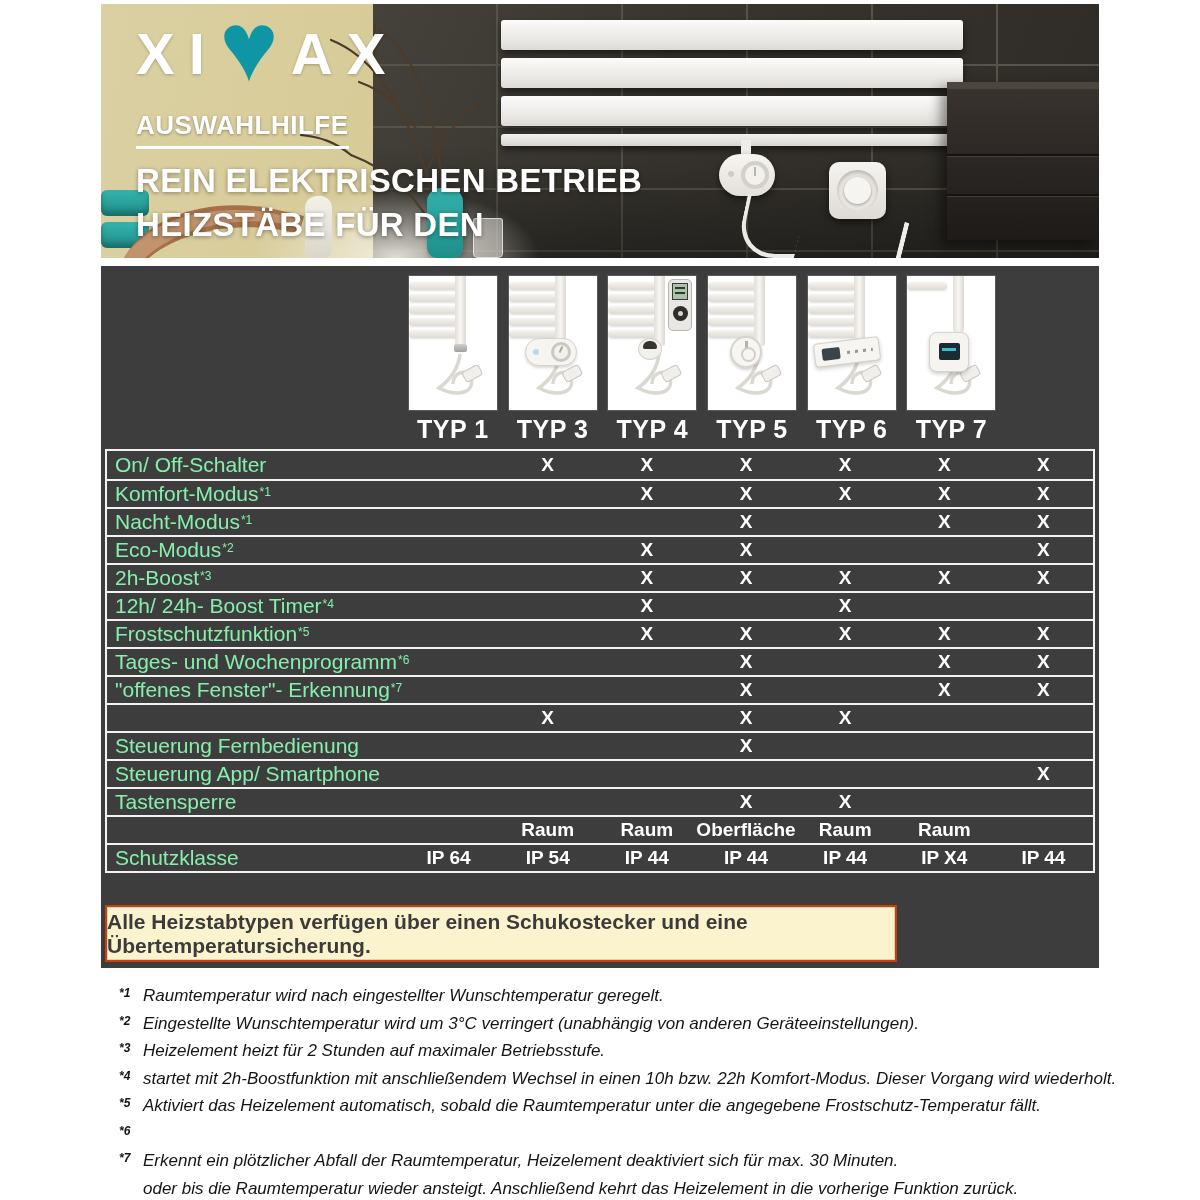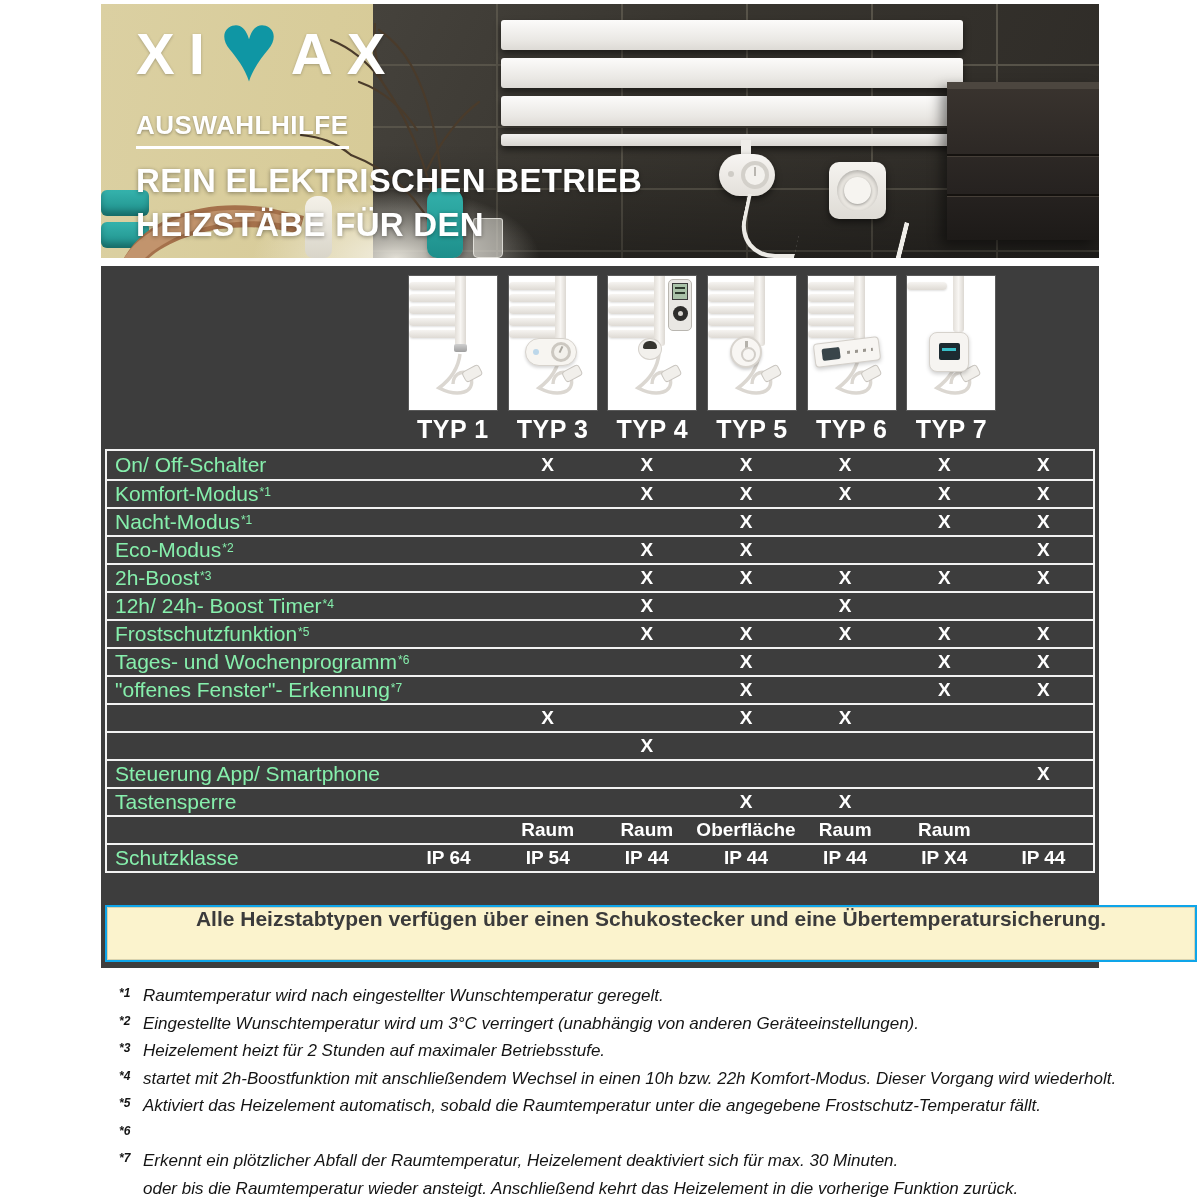--- a/index.html
+++ b/index.html
@@ -133,23 +133,23 @@
   
   .ctable { position:absolute; left:4px; top:183px; width:990px; border:2px solid #f2f2f2; }
   .crow { display:grid; grid-template-columns:292px repeat(7,1fr); height:28px; background:#3d3d3d;
       border-top:2px solid #f2f2f2; }
   .crow:first-child { border-top:0; }
   .cell-label { color:#86efac; font-size:21px; display:flex; align-items:center; padding-left:8px; white-space:nowrap; }
   .cell-label sup { font-size:12px; margin-left:1px; transform:translateY(-2px); }
   .cell-val { color:#fff; font-size:19px; font-weight:700; display:flex; align-items:center; justify-content:center; }
 
   
-  .banner { position:absolute; left:4px; top:639px; width:1092px; height:57px;
-      background:#fbf3cd; border:2px solid #0ea5e9; box-shadow:inset 0 0 0 1px #d9d2ae;
-      display:flex; align-items:flex-start; justify-content:center; }
+  .banner { position:absolute; left:4px; top:639px; width:792px; height:57px;
+      background:#fbf3cd; border:2px solid #c2410c; box-shadow:inset 0 0 0 1px #d9d2ae;
+      display:flex; align-items:center; justify-content:center; }
   .banner span { color:#3b3b3b; font-weight:700; font-size:21px; }
 
   
   .footnotes { position:absolute; left:119px; top:986px; width:980px; color:#141414; }
   .fn { display:flex; align-items:flex-start; margin-bottom:7.5px; font-style:italic; font-size:17px; line-height:20px; }
   .fn-marker { width:24px; flex:0 0 24px; font-size:12px; font-weight:700; transform:translateY(-3px); }
   .fn-text { white-space:nowrap; }
 </style>
 </head>
 <body>
@@ -456,20 +456,23 @@
         <div class="crow">
           <div class="cell-val"></div>
           <div class="cell-val"></div>
           <div class="cell-val">X</div>
           <div class="cell-val"></div>
           <div class="cell-val">X</div>
           <div class="cell-val">X</div>
           <div class="cell-val"></div>
         </div>
         <div class="crow">
+          <div class="cell-label">
+            <span>Steuerung Fernbedienung</span>
+          </div>
           <div class="cell-val"></div>
           <div class="cell-val"></div>
           <div class="cell-val"></div>
           <div class="cell-val">X</div>
           <div class="cell-val"></div>
           <div class="cell-val"></div>
           <div class="cell-val"></div>
         </div>
         <div class="crow">
           <div class="cell-label">

